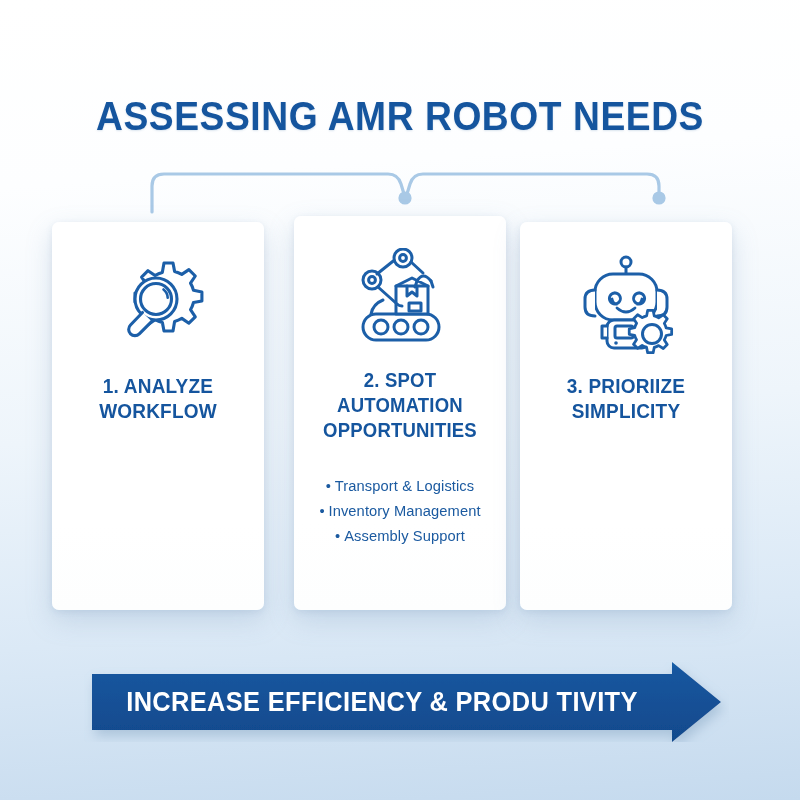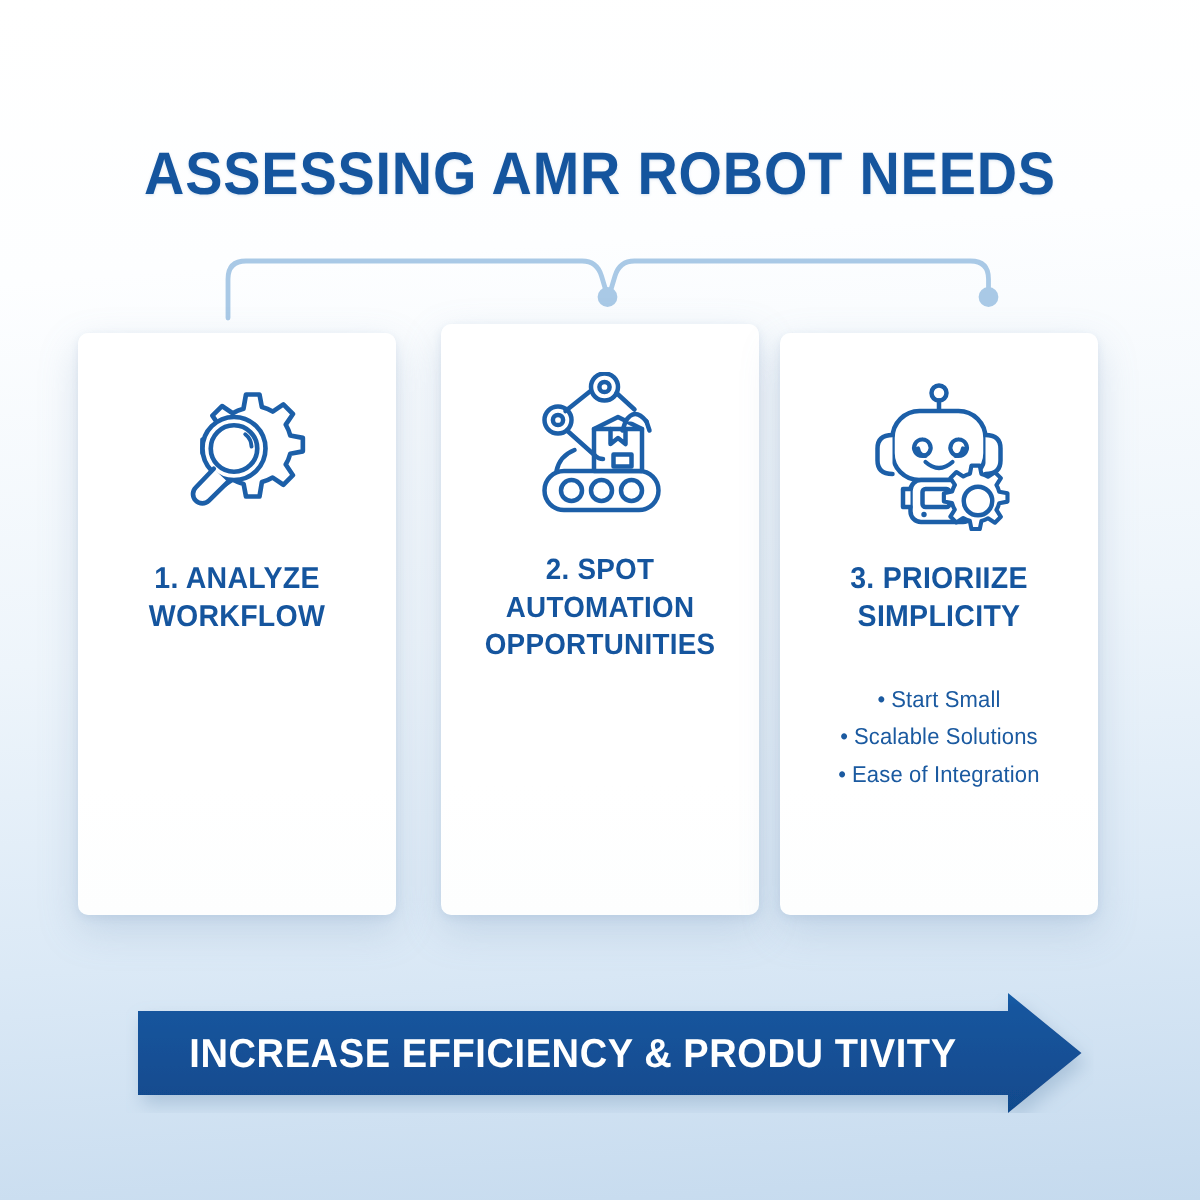--- a/index.html
+++ b/index.html
@@ -131,20 +131,25 @@
         <path d="M36 26 L56 10"></path>
         <path d="M37 39 L56 56 q2 2 5 2"></path>
         <circle cx="62" cy="10" r="9" fill="#fff"></circle>
         <circle cx="62" cy="10" r="3.4" fill="#fff"></circle>
         <path d="M70 14 L82 25"></path>
         <path d="M76 33 q6-10 14 0" fill="#fff"></path>
         <path d="M76 33 L74 39 M90 33 L92 39"></path>
       </svg>
     </div>
     <div class="card-title">2. SPOT AUTOMATION OPPORTUNITIES</div>
+    <ul class="bullets">
+      <li><span class="dot">•</span><span>Transport &amp; Logistics</span></li>
+      <li><span class="dot">•</span><span>Inventory Management</span></li>
+      <li><span class="dot">•</span><span>Assembly Support</span></li>
+    </ul>
   </div>
 
   <div class="card side card-3">
     <div class="icon-wrap">
       <svg width="110" height="100" viewBox="0 0 110 100" fill="none" xmlns="http://www.w3.org/2000/svg" stroke="#1c5fa8" stroke-width="3" stroke-linecap="round" stroke-linejoin="round">
         <circle cx="55" cy="8" r="5" fill="#fff"></circle>
         <path d="M55 13 L55 20"></path>
         <rect x="24" y="20" width="62" height="46" rx="18" fill="#fff"></rect>
         <path d="M24 36 q-10 0 -10 9 v8 q0 9 10 9" fill="#fff"></path>
         <path d="M86 36 q10 0 10 9 v8 q0 9 -10 9" fill="#fff"></path>
@@ -153,25 +158,20 @@
         <path d="M46 54 q9 8 18 0" stroke-width="2.8"></path>
         <rect x="36" y="66" width="42" height="28" rx="7" fill="#fff"></rect>
         <rect x="44" y="72" width="18" height="12" rx="2" fill="#fff"></rect>
         <circle cx="45" cy="89" r="1.8" fill="#1c5fa8" stroke="none"></circle>
         <path d="M36 72 h-5 v12 h5" fill="#fff"></path>
         <path d="M84 62 h6 l1.2 6 a19 19 0 0 1 4.8 2 l5-3.2 4.3 4.3 -3.2 5 a19 19 0 0 1 2 4.8 l6 1.2 v6 l-6 1.2 a19 19 0 0 1 -2 4.8 l3.2 5 -4.3 4.3 -5-3.2 a19 19 0 0 1 -4.8 2 L90 108 h-6 l-1.2-6 a19 19 0 0 1 -4.8-2 l-5 3.2 -4.3-4.3 3.2-5 a19 19 0 0 1 -2-4.8 L64 88 v-6 l6-1.2 a19 19 0 0 1 2-4.8 l-3.2-5 4.3-4.3 5 3.2 a19 19 0 0 1 4.8-2 Z" fill="#fff" transform="translate(-8,-8) scale(0.92) translate(8,8)"></path>
         <circle cx="81" cy="80" r="9.5" fill="#fff"></circle>
       </svg>
     </div>
     <div class="card-title">3. PRIORIIZE SIMPLICITY</div>
-    <ul class="bullets">
-      <li><span class="dot">•</span><span>Start Small</span></li>
-      <li><span class="dot">•</span><span>Scalable Solutions</span></li>
-      <li><span class="dot">•</span><span>Ease of Integration</span></li>
-    </ul>
   </div>
 
   <div class="banner">
     <svg width="645" height="80" viewBox="0 0 645 80" xmlns="http://www.w3.org/2000/svg">
       <defs>
         <linearGradient id="arrGrad" x1="0" y1="0" x2="0" y2="1">
           <stop offset="0" stop-color="#1a5fa8"></stop>
           <stop offset="0.12" stop-color="#15559e"></stop>
           <stop offset="1" stop-color="#114a8c"></stop>
         </linearGradient>

